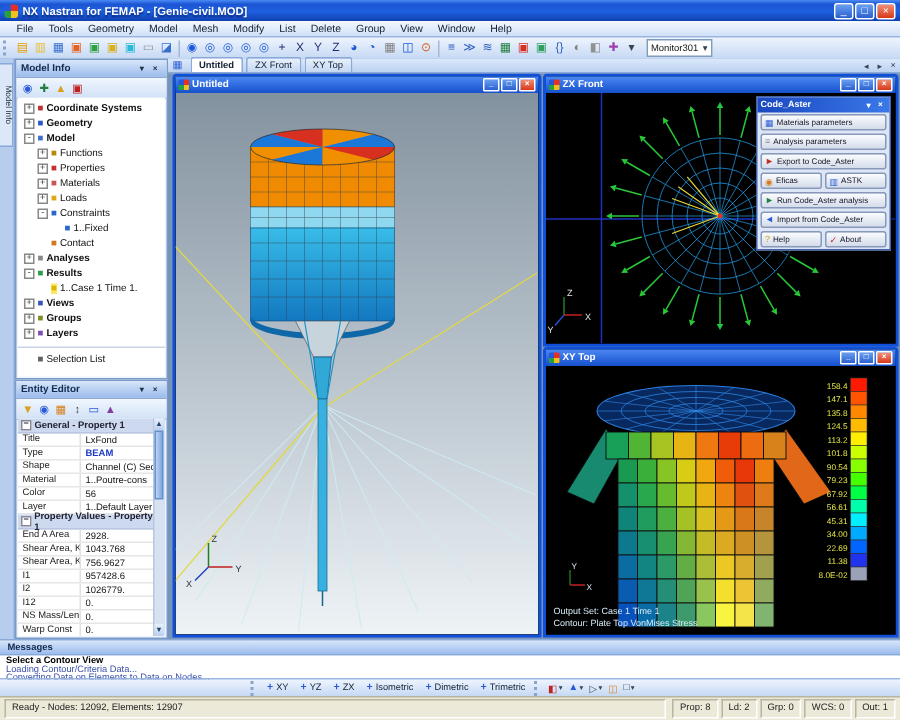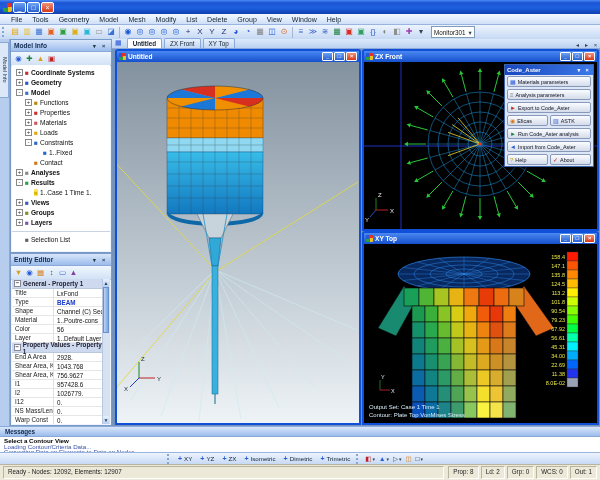--- a/index.html
+++ b/index.html
@@ -133,20 +133,21 @@
   .sb-field{border:1px solid #b8b4a0;border-right-color:#fff;border-bottom-color:#fff;
     height:11px;line-height:10px;padding:0 4px;margin-left:2px;white-space:nowrap;}
 </style>
 </head>
 <body>
 
 <div id="app">
 
   <div class="titlebar">
     <span class="app-icon"></span>
+    <span class="title-text">NX Nastran for FEMAP - [Genie-civil.MOD]</span>
     <span class="win-btn">_</span>
     <span class="win-btn">□</span>
     <span class="win-btn close">×</span>
   </div>
 
   <div class="menubar">
       <span class="menu-item">File</span>
       <span class="menu-item">Tools</span>
       <span class="menu-item">Geometry</span>
       <span class="menu-item">Model</span>

